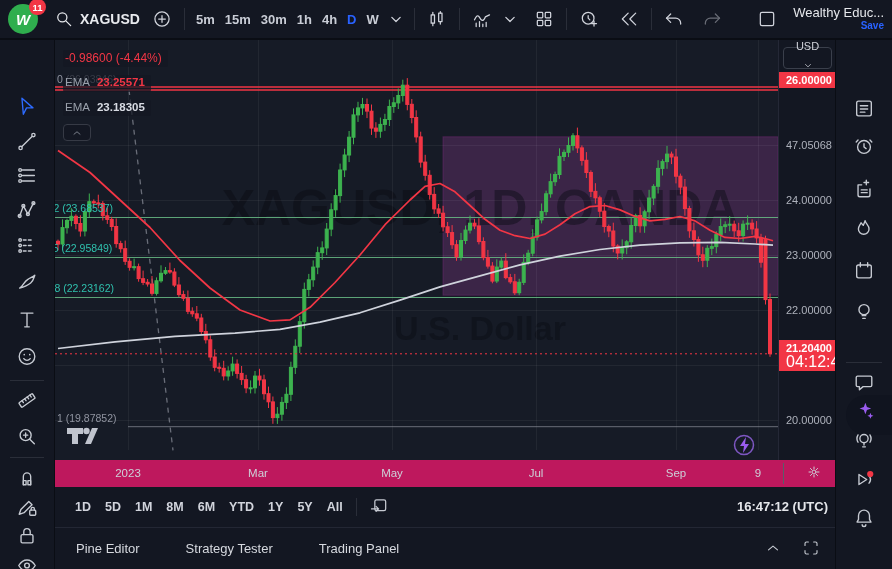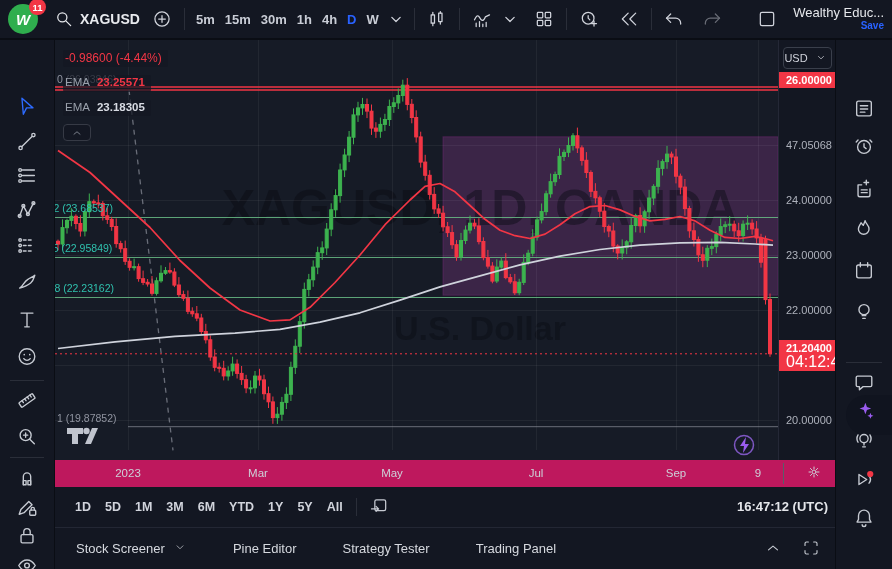--- a/index.html
+++ b/index.html
@@ -48,21 +48,21 @@
   #legend-collapse{margin-top:2px;width:28px;height:17px;border:1px solid #363a45;background:rgba(19,23,34,.8);
     border-radius:4px;color:#9aa0ab;display:flex;align-items:center;justify-content:center;cursor:pointer;padding:0;}
   
   #price-axis{position:absolute;left:778px;top:40px;width:57px;height:420px;border-left:1px solid #242836;background:#131722;}
   .axis-label{position:absolute;left:0;width:57px;padding-left:7px;font-size:11px;color:#aeb2bc;height:16px;line-height:16px;}
   .axis-chip{background:#f23645;color:#fff;font-weight:600;}
   #last-price-chip{position:absolute;left:0;width:57px;background:#f23645;color:#fff;padding:2px 0 3px 7px;line-height:13px;}
   #last-price-chip .lp{font-size:11px;font-weight:700;}
   #last-price-chip .cd{font-size:16px;}
   #usd-box{position:absolute;left:4px;top:7px;width:49px;height:22px;border:1px solid #3a3f4b;border-radius:4px;
-    color:#d1d4dc;font-size:11px;display:flex;align-items:center;justify-content:center;gap:3px;background:#131722;cursor:pointer;}
+    color:#d1d4dc;font-size:11px;display:flex;align-items:center;justify-content:center;gap:3px;background:#131722;cursor:pointer;flex-direction:column;}
   
   #time-axis{position:absolute;left:55px;top:460px;width:780px;height:27px;background:#be185d;}
   .t-label{position:absolute;top:0;height:27px;line-height:27px;font-size:11.5px;color:#cdd0d8;transform:translateX(-50%);}
   #ta-sep{position:absolute;left:728px;top:3px;bottom:3px;width:1px;background:#5a5e69;}
   #ta-gear{position:absolute;left:741px;top:1px;width:36px;height:25px;border:none;background:none;color:#cdd0d8;
     display:flex;align-items:center;justify-content:center;cursor:pointer;}
   
   #range-row{position:absolute;left:55px;top:487px;width:780px;height:40px;background:#131722;display:flex;
     align-items:center;padding-left:13px;}
   .rng{background:none;border:none;color:#d1d4dc;font-size:12.5px;font-weight:600;font-family:inherit;
@@ -710,45 +710,39 @@
             <path d="M12 4.5V7M12 17v2.5M4.5 12H7M17 12h2.5M6.7 6.7l1.8 1.8M15.5 15.5l1.8 1.8M17.3 6.7l-1.8 1.8M8.5 15.5l-1.8 1.8"></path>
           </svg></span>
     </button>
   </div>
 
   <div id="range-row">
     <div id="ranges" style="display:flex;align-items:center;">
         <button class="rng">1D</button>
         <button class="rng">5D</button>
         <button class="rng">1M</button>
-        <button class="rng">3M</button>
+        <button class="rng">8M</button>
         <button class="rng">6M</button>
         <button class="rng">YTD</button>
         <button class="rng">1Y</button>
         <button class="rng">5Y</button>
         <button class="rng">All</button>
       </div>
     <div class="sep" style="height:18px;"></div>
     <button id="goto-date">
       <span><svg width="20" height="20" viewBox="0 0 24 24" fill="none" stroke="currentColor" stroke-width="1.5" stroke-linecap="round" stroke-linejoin="round">
             <rect x="7" y="4.5" width="13" height="13" rx="2"></rect>
             <path d="M3 15.5h8.5M8.5 12.5l3 3-3 3"></path>
           </svg></span>
     </button>
     <div id="clock">16:47:12 (UTC)</div>
   </div>
 
   <div id="bottom-bar">
     <div id="btabs" style="display:flex;align-items:center;gap:34px;">
-        <button class="btab">
-          <span>Stock Screener</span>
-          <span style="opacity: 0.8;"><svg width="14" height="14" viewBox="0 0 24 24" fill="none" stroke="currentColor" stroke-width="1.5" stroke-linecap="round" stroke-linejoin="round">
-              <path d="M7 10l5 5 5-5"></path>
-            </svg></span>
-        </button>
         <button class="btab">
           <span>Pine Editor</span>
         </button>
         <button class="btab">
           <span>Strategy Tester</span>
         </button>
         <button class="btab">
           <span>Trading Panel</span>
         </button>
       </div>

